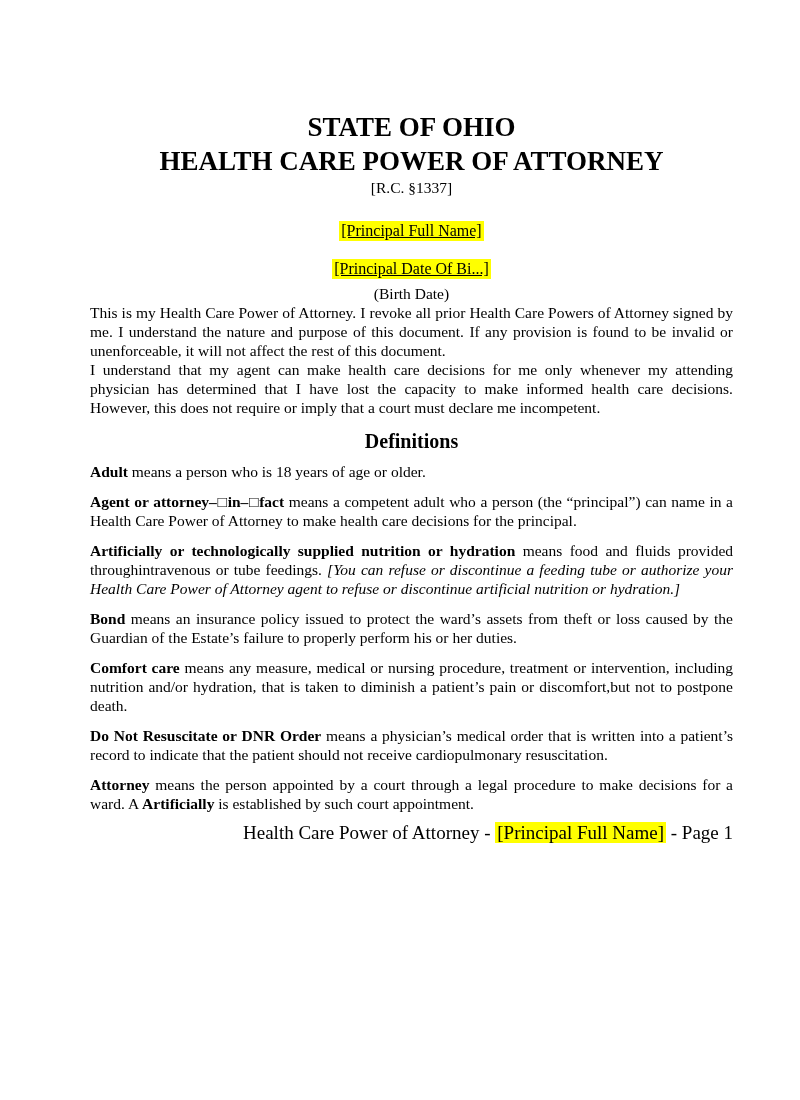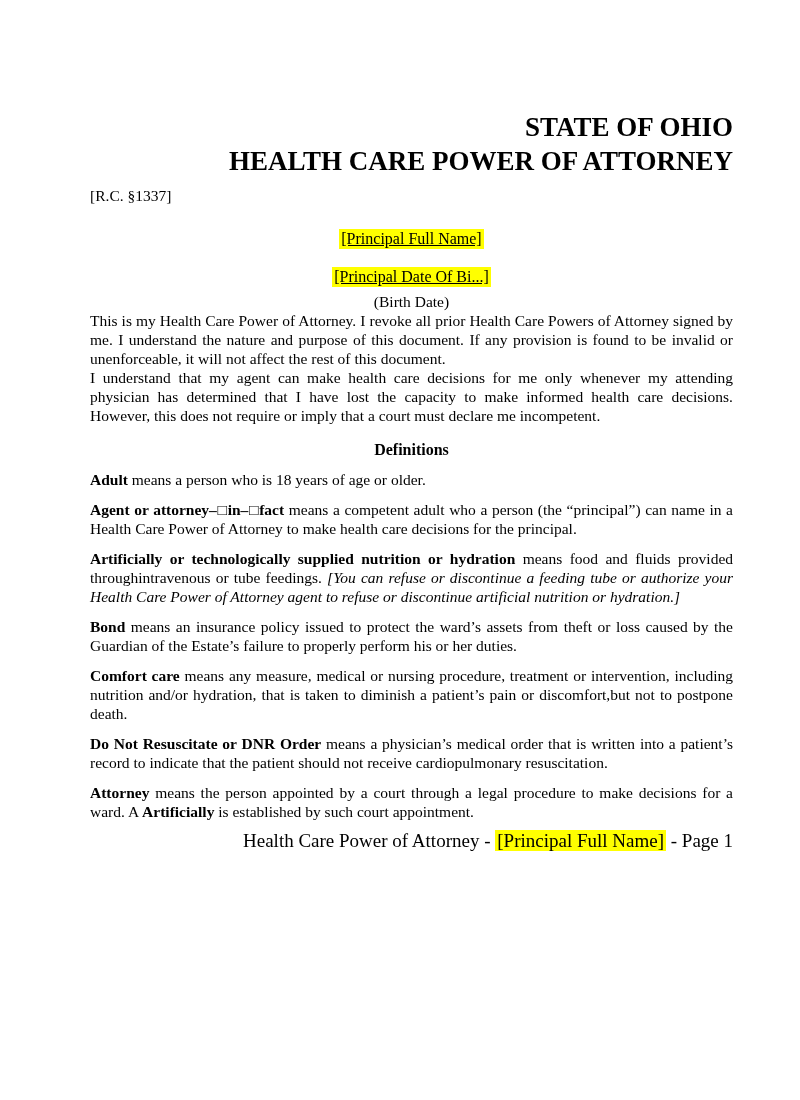--- a/index.html
+++ b/index.html
@@ -8,29 +8,30 @@
     width: 800px;
     height: 1100px;
     background: #ffffff;
     color: #000000;
     font-family: "Liberation Serif", "DejaVu Serif", serif;
     padding: 110px 67px 0 90px;
     overflow: hidden;
     position: relative;
   }
   .doc-title {
-    text-align: right;
+    text-align: center;
     font-weight: bold;
     font-size: 27px;
     line-height: 34px;
   }
   .statute {
+    text-align: center;
     font-size: 15.5px;
     line-height: 19px;
-    margin-top: 8px;
+    margin-top: 0;
   }
   .field-block { text-align: center; }
   .fb-name  { margin-top: 24px; }
   .fb-birth { margin-top: 18px; }
   .field-value {
     display: inline-block;
     background: #ffff00;
     text-decoration: underline;
     font-size: 16px;
     line-height: 20px;
@@ -43,21 +44,21 @@
   }
   .para {
     font-size: 15.5px;
     line-height: 19px;
     text-align: justify;
   }
   .intro { }
   .defs-heading {
     text-align: center;
     font-weight: bold;
-    font-size: 16px;
+    font-size: 20px;
     line-height: 19px;
     margin-top: 15px;
   }
   .d { margin-top: 11px; }
   .d-health { margin-top: 22px; }
   .force-justify { text-align: justify; text-align-last: justify; }
   .b { font-weight: bold; }
   .i { font-style: italic; }
   .footer {
     text-align: right;

